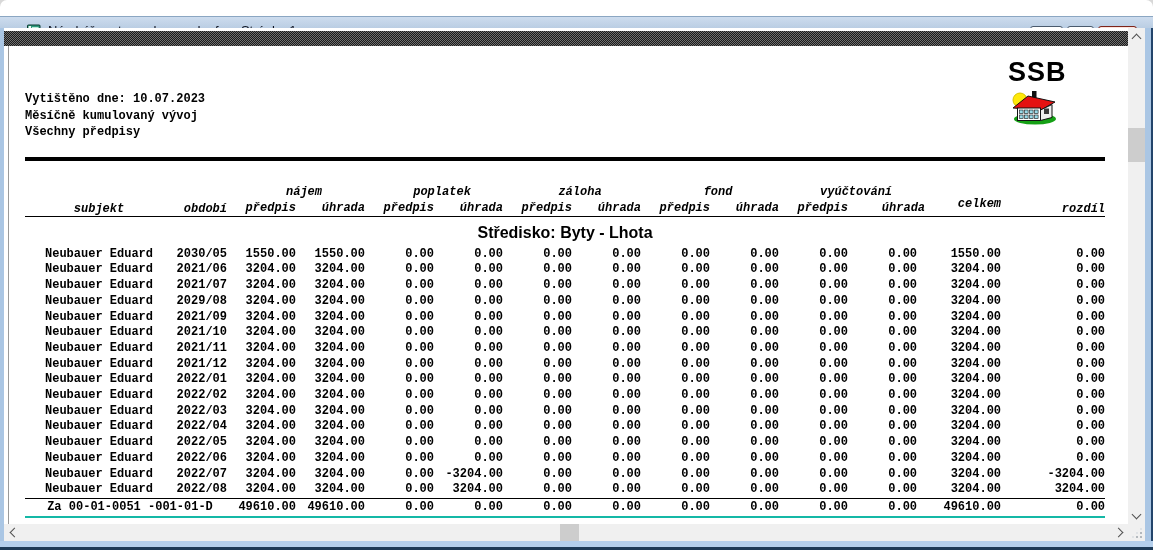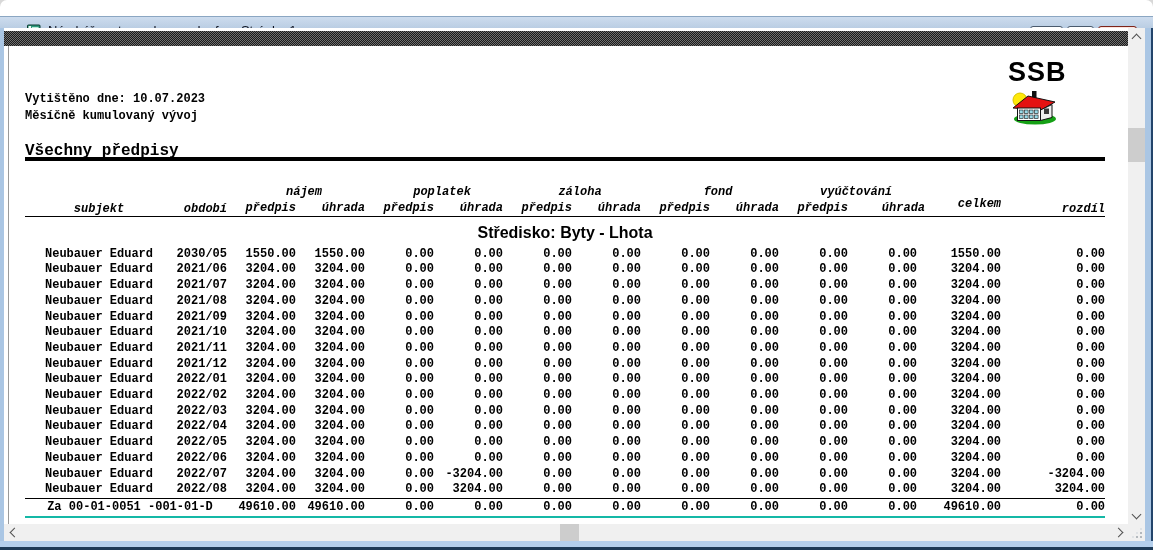--- a/index.html
+++ b/index.html
@@ -38,21 +38,21 @@
   .content{position:absolute;left:4px;top:28px;width:1124px;height:496px;background:#fff;overflow:hidden;}
   .hatch{position:absolute;left:0;top:3px;width:1124px;height:15px;
         background:conic-gradient(#6f6f6f 25%,#1b1b1b 0 50%,#6f6f6f 0 75%,#1b1b1b 0);
         background-size:2px 2px;}
   .page-edge{position:absolute;left:4px;top:18px;width:1px;height:478px;background:#9a9a9a;}
 
   .rep-title{position:absolute;left:21px;top:33px;font-size:21px;font-weight:bold;color:#000;}
   .mono{font-family:"Liberation Mono","DejaVu Sans Mono",monospace;font-weight:bold;color:#000;}
   .rep-printed{position:absolute;left:21px;top:64px;font-size:12px;}
   .rep-sub1{position:absolute;left:21px;top:81px;font-size:12px;}
-  .rep-sub2{position:absolute;left:21px;top:114px;font-size:16px;}
+  .rep-sub2{position:absolute;left:21px;top:97px;font-size:12px;}
 
   .logo{position:absolute;left:1004px;top:30px;width:66px;text-align:left;}
   .logo-text{font-size:27px;font-weight:bold;letter-spacing:1px;color:#000;line-height:28px;}
   .logo-house{margin-top:1px;}
 
   .thick-line{position:absolute;left:21px;top:129px;width:1080px;height:4px;background:#000;}
   .strana{position:absolute;left:21px;top:137px;width:1080px;text-align:right;font-size:11px;color:#000;}
 
   
   table.rtable{position:absolute;left:21px;top:156px;width:1080px;border-collapse:collapse;
@@ -238,21 +238,21 @@
             <td class="ar">0.00</td>
             <td class="ar">0.00</td>
             <td class="ar">0.00</td>
             <td class="ar">0.00</td>
             <td class="ar">0.00</td>
             <td class="ar">3204.00</td>
             <td class="ar">0.00</td>
           </tr>
           <tr>
             <td class="al">Neubauer Eduard</td>
-            <td class="ar">2021/08</td>
+            <td class="ar">2029/08</td>
             <td class="ar">3204.00</td>
             <td class="ar">3204.00</td>
             <td class="ar">0.00</td>
             <td class="ar">0.00</td>
             <td class="ar">0.00</td>
             <td class="ar">0.00</td>
             <td class="ar">0.00</td>
             <td class="ar">0.00</td>
             <td class="ar">0.00</td>
             <td class="ar">0.00</td>

